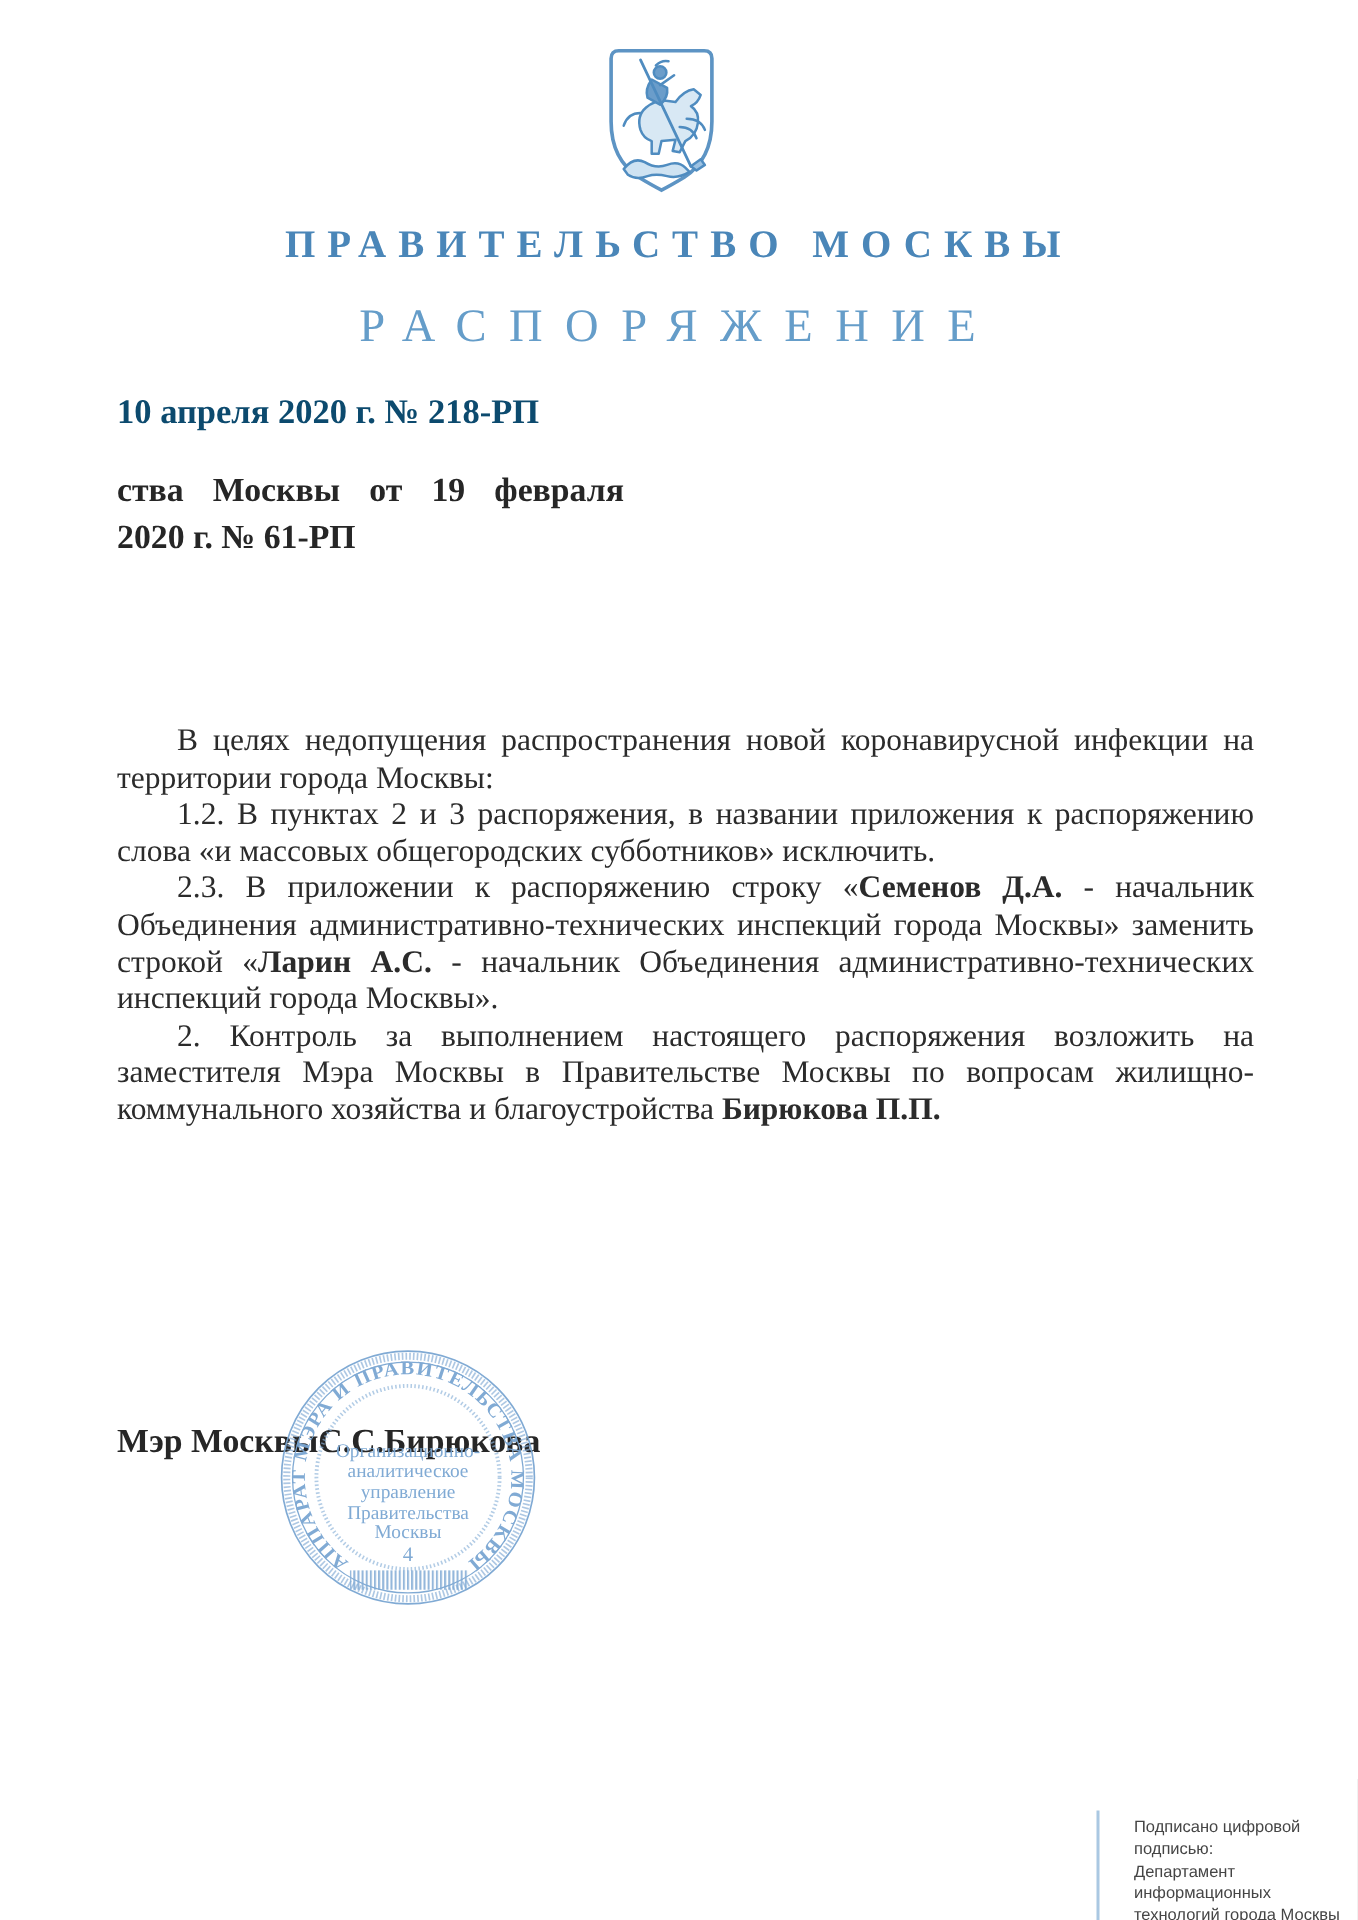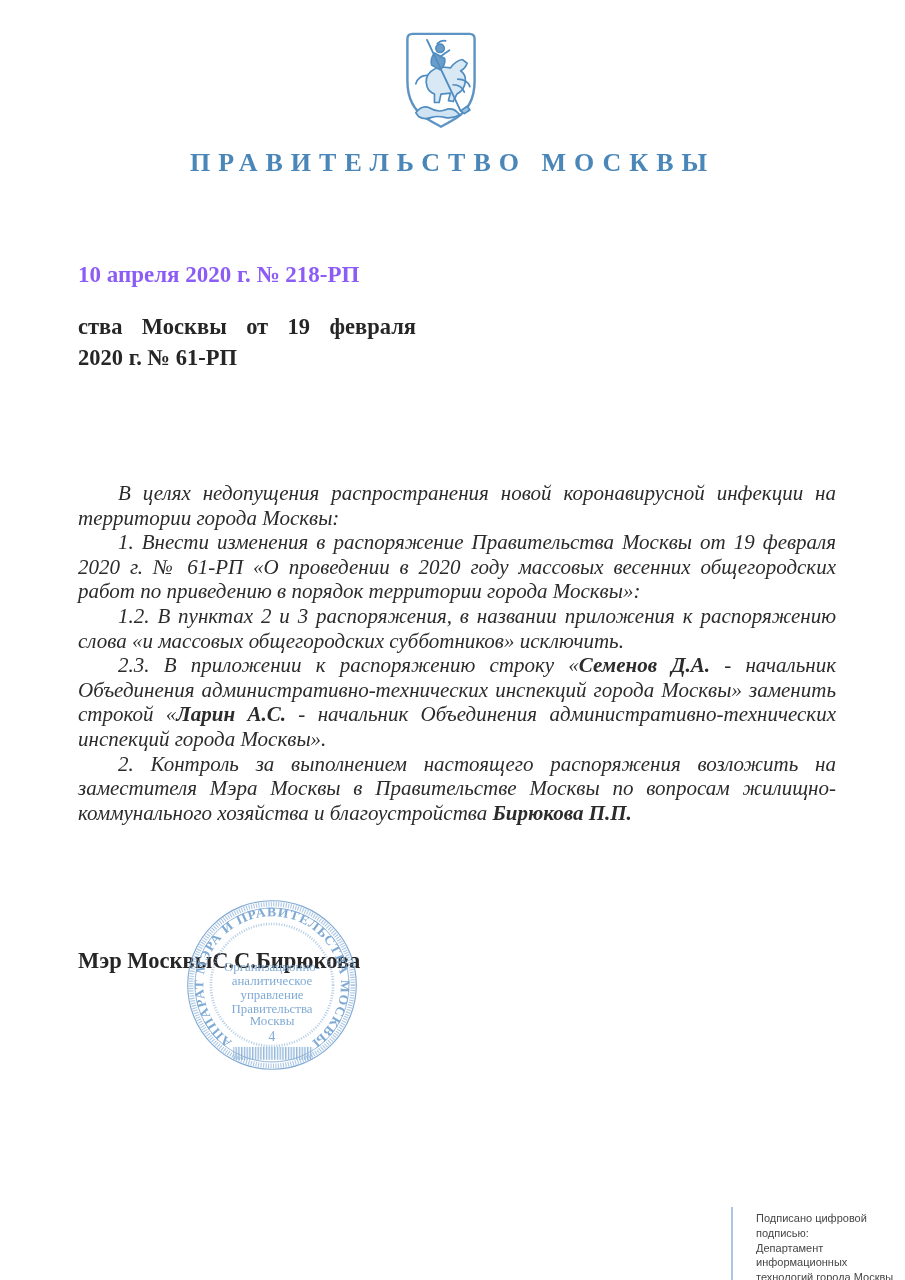--- a/index.html
+++ b/index.html
@@ -18,32 +18,32 @@
     text-align:center;font-weight:bold;font-size:26px;
     letter-spacing:8px;color:#4a86b8;white-space:nowrap;
   }
   .doc-type{
     position:absolute;top:199px;left:0;width:100%;
     text-align:center;font-size:31px;letter-spacing:15px;
     color:#659dc9;white-space:nowrap;
   }
   .date-line{
     position:absolute;top:262px;left:78px;
-    font-size:23px;font-weight:bold;color:#8b5cf6;
+    font-size:23px;font-weight:bold;color:#0c4a6e;
   }
   .subject{
     position:absolute;top:311px;left:78px;width:338px;
     font-size:22.5px;font-weight:bold;line-height:31px;color:#262626;
   }
   .subject .jl{text-align:justify;text-align-last:justify;}
   .body-text{
     position:absolute;top:481px;left:78px;width:758px;
     font-size:21px;line-height:24.6px;text-align:justify;color:#2b2b2b;
   }
-  .body-text p{margin:0;text-indent:40px;font-style:italic;}
+  .body-text p{margin:0;text-indent:40px;}
   .b{font-weight:bold;}
   .sig-row{
     position:absolute;top:948px;left:78px;width:758px;
     display:flex;justify-content:flex-start;
     font-size:22.5px;font-weight:bold;color:#262626;
   }
   .stamp{position:absolute;left:186px;top:899px;width:172px;height:172px;opacity:.95;}
   .stamp text{font-family:"Liberation Serif",serif;}
   .digital-line{
     position:absolute;left:731px;top:1207px;width:2px;height:73px;
@@ -73,31 +73,31 @@
         <path d="M38,26 q-5,7 -3,13 l9,5 q6,-5 5,-12 z" fill="#6b9dca"></path>
         <circle cx="44" cy="21" r="4.5" fill="#6b9dca"></circle>
         <path d="M41,16 q4,-4 9,-3"></path>
         <path d="M44,30 l10,-7"></path>
         <line x1="30" y1="12" x2="66" y2="88" stroke-width="2"></line>
       </g>
     </svg>
   </div>
 
   <div class="org-name">ПРАВИТЕЛЬСТВО МОСКВЫ</div>
+  <div class="doc-type">РАСПОРЯЖЕНИЕ</div>
 
   <div class="date-line">10 апреля 2020 г. № 218-РП</div>
 
   <div class="subject">
     <div class="jl">ства Москвы от 19 февраля</div>
     <div>2020 г. № 61-РП</div>
   </div>
 
   <div class="body-text">
       <p><span>В целях недопущения распространения новой коронавирусной инфекции на территории города Москвы:</span></p>
-      <p><span>1. Внести изменения в распоряжение Правительства Москвы от 19 февраля 2020 г. № 61-РП «О проведении в 2020 году массовых весенних общегородских работ по приведению в порядок территории города Москвы»:</span></p>
       <p><span>1.2. В пунктах 2 и 3 распоряжения, в названии приложения к распоряжению слова «и массовых общегородских субботников» исключить.</span></p>
       <p><span>2.3. В приложении к распоряжению строку «</span><span class="b">Семенов Д.А.</span><span> - начальник Объединения административно-технических инспекций города Москвы» заменить строкой «</span><span class="b">Ларин А.С.</span><span> - начальник Объединения административно-технических инспекций города Москвы».</span></p>
       <p><span>2. Контроль за выполнением настоящего распоряжения возложить на заместителя Мэра Москвы в Правительстве Москвы по вопросам жилищно-коммунального хозяйства и благоустройства </span><span class="b">Бирюкова П.П.</span></p>
     </div>
 
   <div class="sig-row">
     <span>Мэр Москвы</span>
     <span>С.С.Бирюкова</span>
   </div>
 

